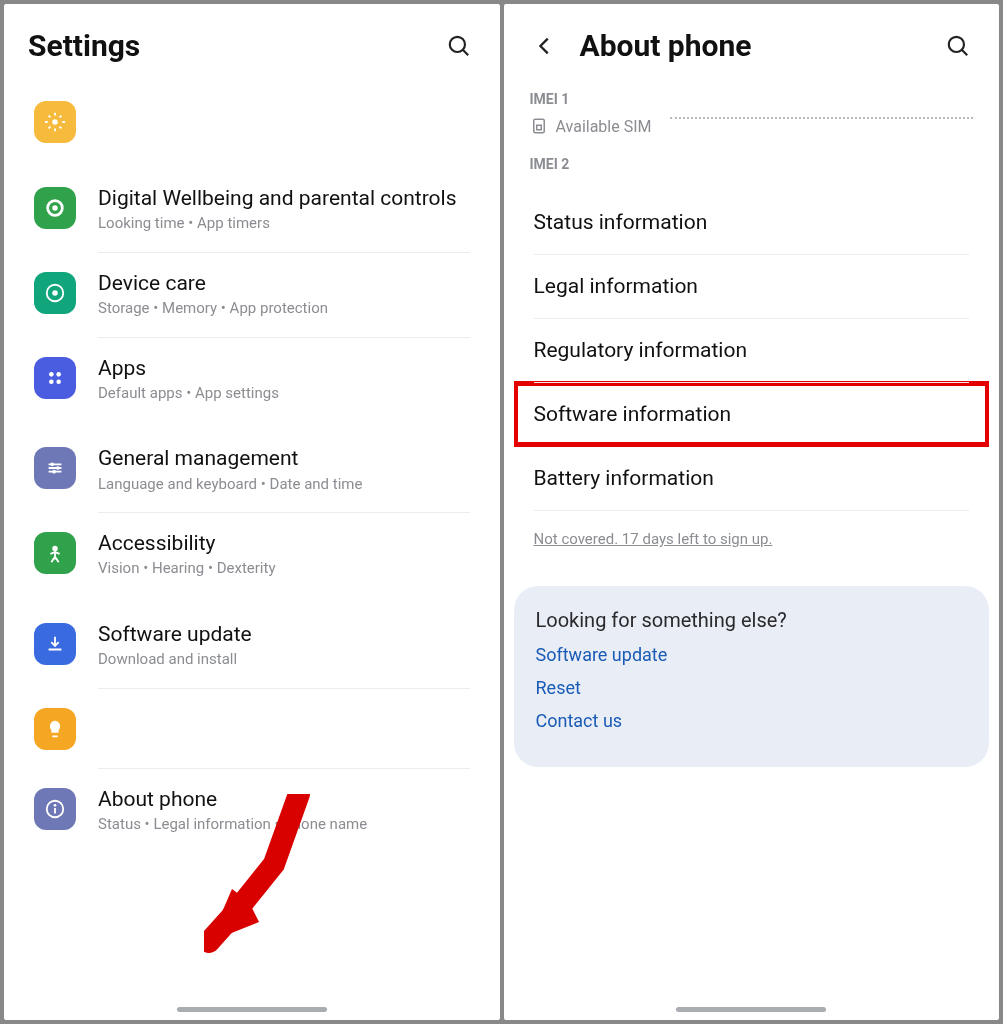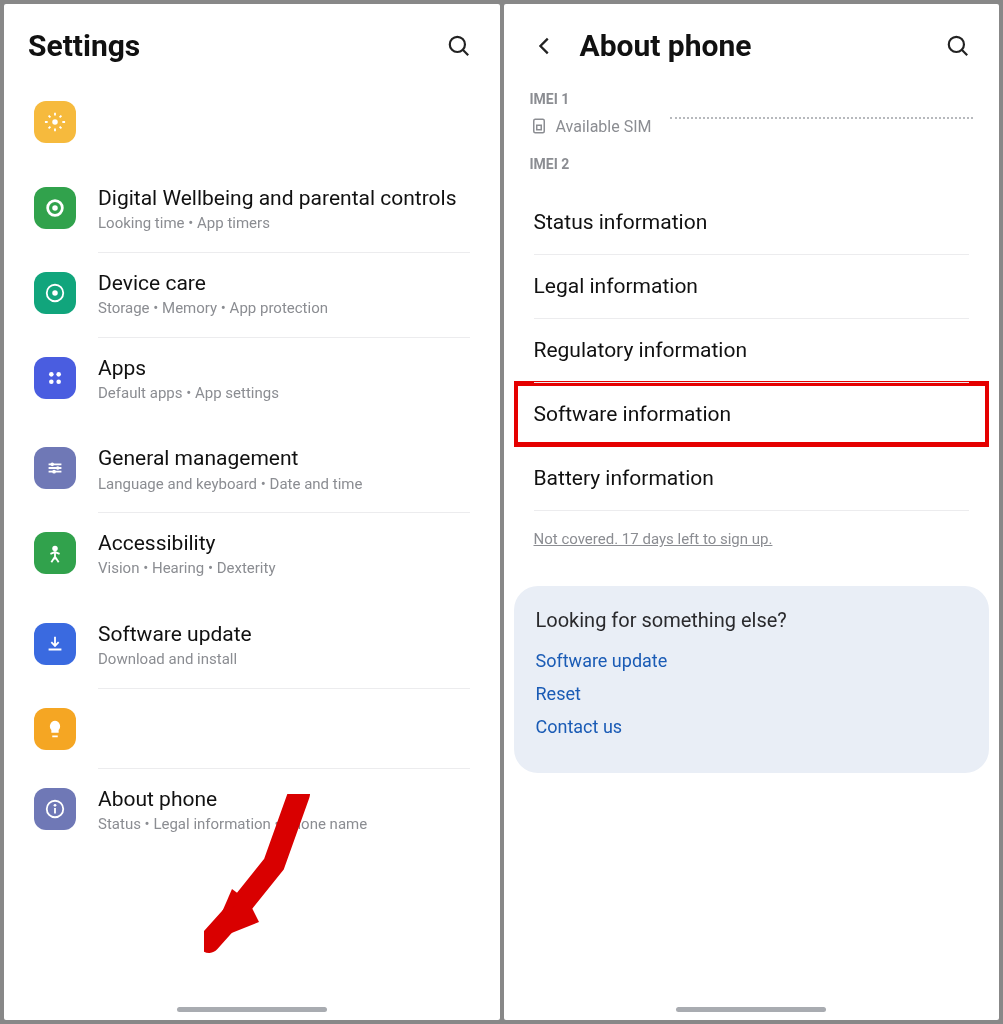--- a/index.html
+++ b/index.html
@@ -165,21 +165,21 @@
   }
   .else-card {
     background: #e9eef6;
     border-radius: 24px;
     margin: 12px 10px;
     padding: 22px 22px 24px 22px;
   }
   .else-card .h {
     font-size: 20px;
     color: #2a2a2d;
-    margin-bottom: 18px;
+    margin-bottom: 12px;
   }
   .else-card .lnk {
     color: #1a5bb5;
     font-size: 18px;
     margin: 12px 0;
   }
 </style>
 </head>
 <body>
 

